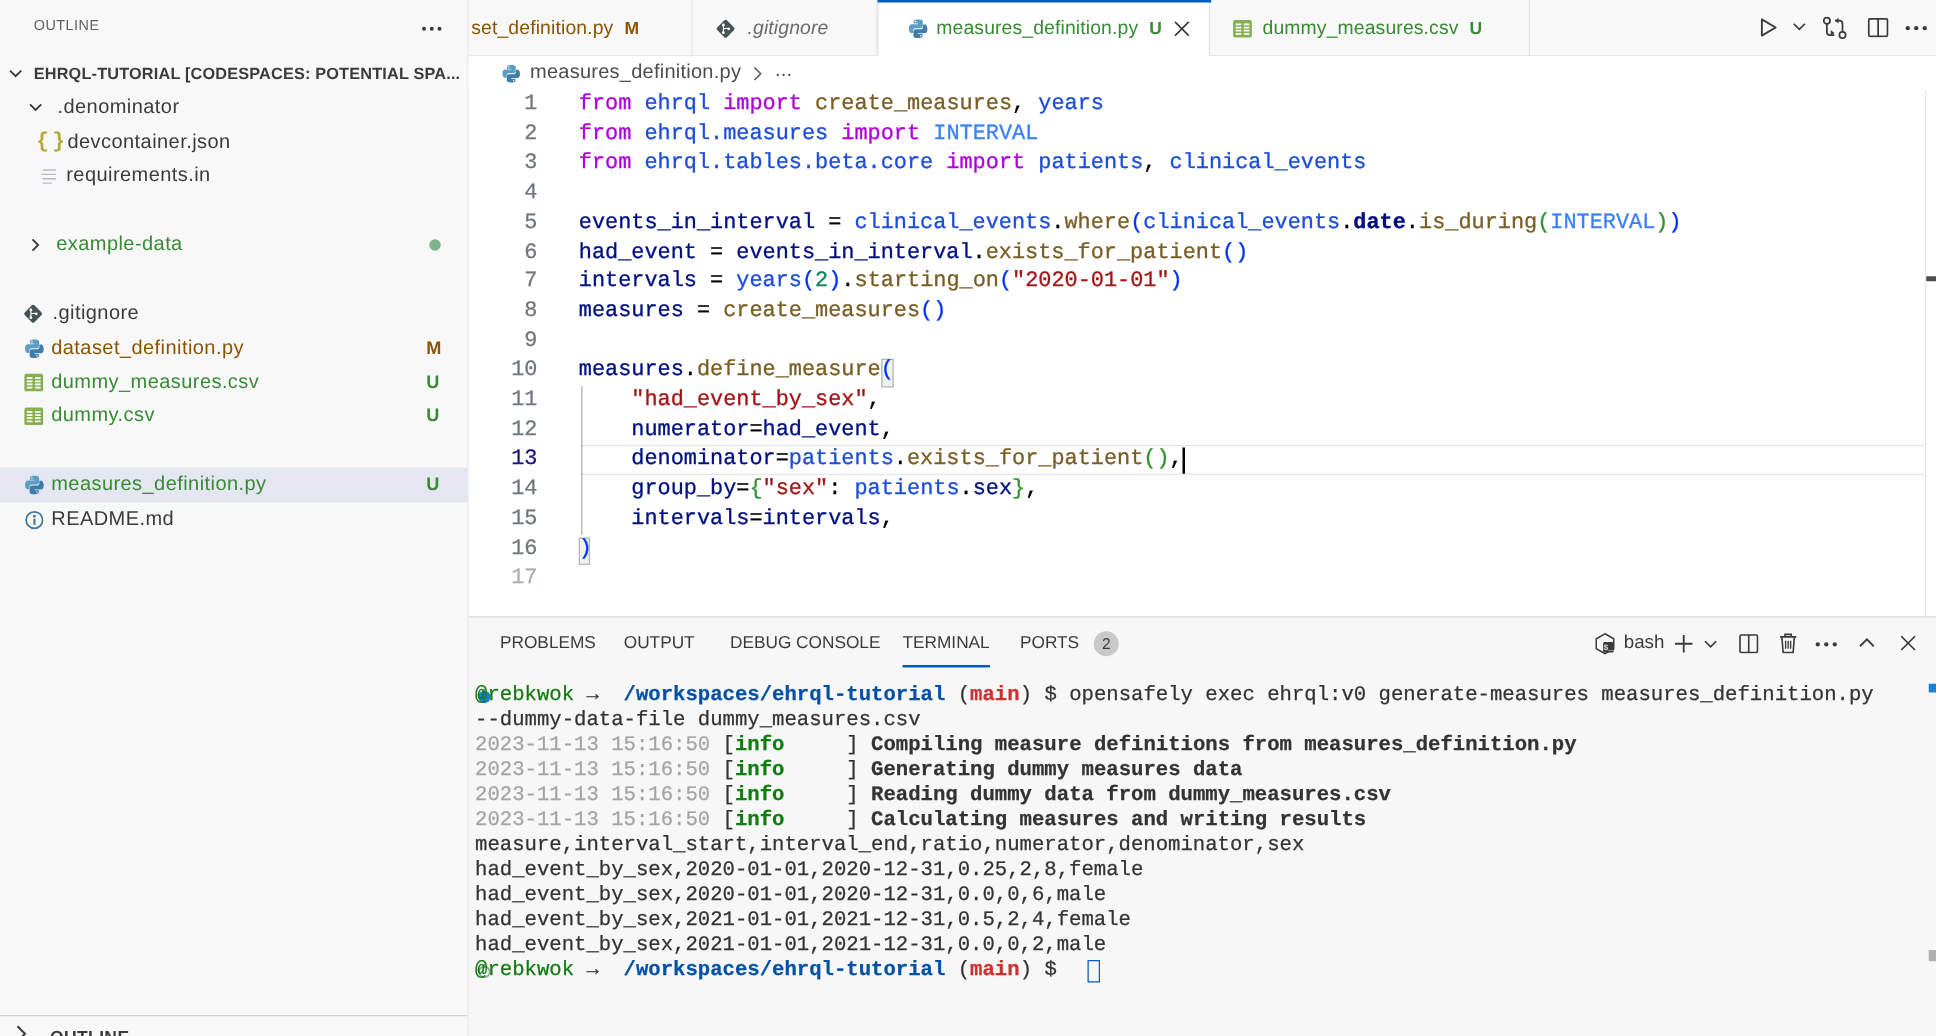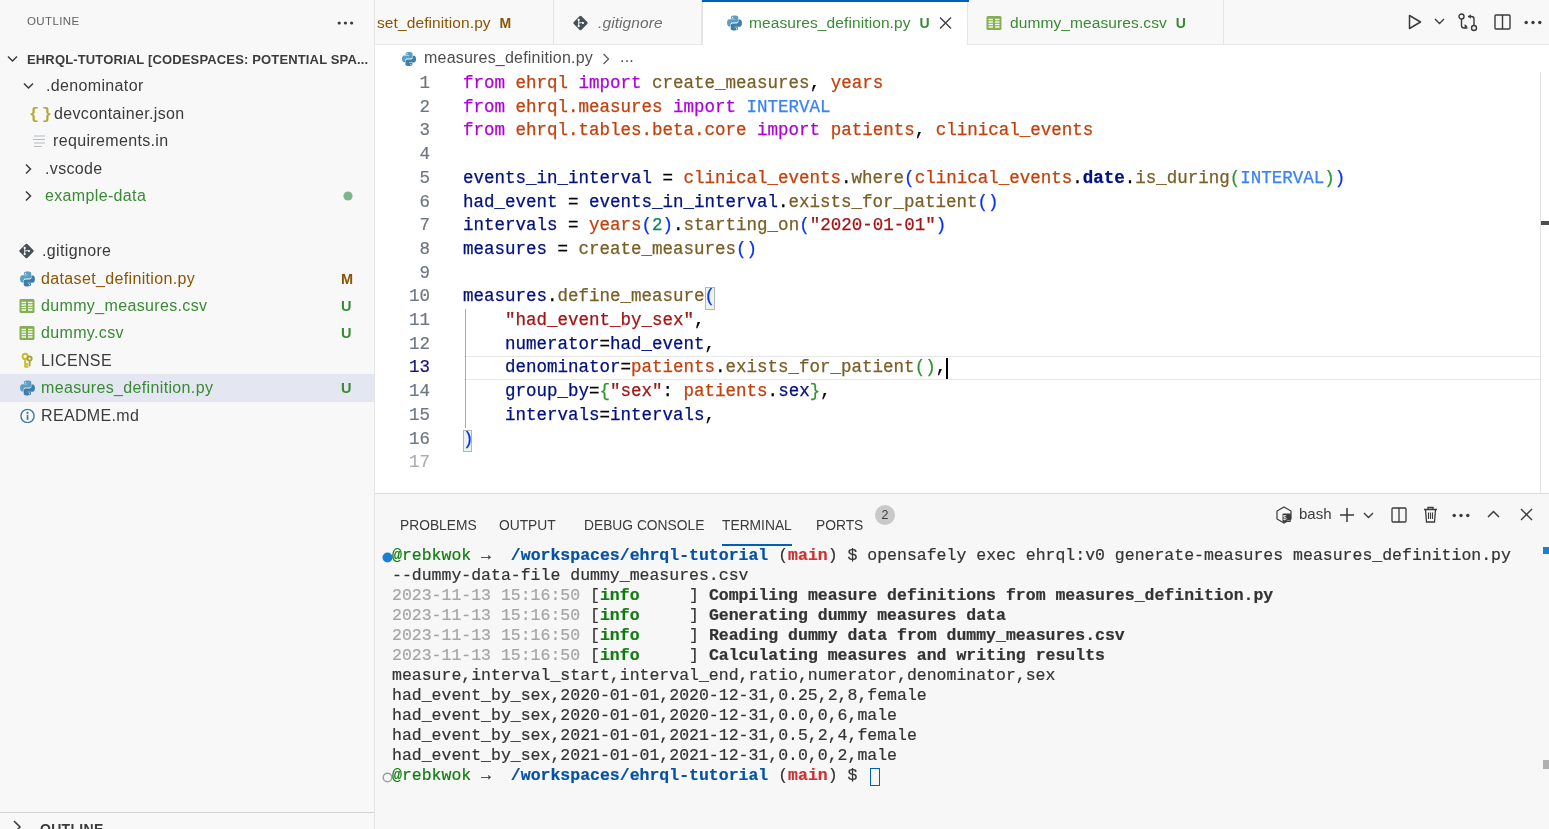--- a/index.html
+++ b/index.html
@@ -18,26 +18,26 @@
 
 #tabbar{position:absolute;left:375px;top:0;width:1174px;height:45px;background:#f8f8f8;border-bottom:1px solid #e8e8e8}
 .tab{position:absolute;top:0;height:45px;border-right:1px solid #e5e5e5;font-size:15.5px;letter-spacing:.1px;white-space:nowrap}
 .tab .tlbl{position:absolute;top:50%;transform:translateY(-50%)}
 .tbadge{font-size:14px;font-weight:bold}
 
 #editor{position:absolute;left:375px;top:45px;width:1174px;height:450px;background:#fff}
 #breadcrumb{position:absolute;left:375px;top:45px;width:1174px;height:27px;background:#fff;z-index:3;font-size:16px;letter-spacing:.2px;color:#4d4d4d}
 #gutter{position:absolute;left:375px;top:72px;width:55px;text-align:right;font-family:"Liberation Mono",monospace;font-size:17.5px;line-height:23.7px;color:#6e7681;white-space:pre;-webkit-text-stroke:.2px}
 #code{position:absolute;left:463px;top:72px;font-family:"Liberation Mono",monospace;font-size:17.5px;line-height:23.7px;color:#000;white-space:pre;-webkit-text-stroke:.25px}
-.k{color:#AF00DB}.ns{color:#c2410c}.fn{color:#795E26}.v{color:#001080}.cn{color:#3b82f6}
+.k{color:#AF00DB}.ns{color:#1d4ed8}.fn{color:#795E26}.v{color:#001080}.cn{color:#3b82f6}
 .st{color:#A31515}.nu{color:#098658}.b1{color:#0431FA}.b2{color:#319331}
 
 #panel{position:absolute;left:375px;top:493px;width:1174px;height:336px;background:#f7f7f7;border-top:1px solid #dcdcdc}
-.ptab{position:absolute;top:12px;height:40px;line-height:40px;font-size:13.8px;color:#3b3b3b;white-space:nowrap}
-#term{position:absolute;left:392px;top:546px;font-family:"Liberation Mono",monospace;font-size:16.5px;line-height:20px;color:#333;white-space:pre;-webkit-text-stroke:.2px}
+.ptab{position:absolute;top:0;height:40px;line-height:40px;font-size:13.8px;color:#3b3b3b;white-space:nowrap}
+#term{position:absolute;left:380px;top:546px;font-family:"Liberation Mono",monospace;font-size:16.5px;line-height:20px;color:#333;white-space:pre;-webkit-text-stroke:.2px}
 .tg{color:#107C10}.tgb{color:#107C10;font-weight:bold}
 .tb{color:#0451A5;font-weight:bold}
 .tr{color:#CD3131;font-weight:bold}
 .td{color:#A5A5A5}
 .tm{color:#333;font-weight:bold}
 svg{display:block}
 </style>
 </head>
 <body>
 
@@ -73,26 +73,20 @@
         <g stroke="#b4bcc1" stroke-width="1.1">
           <line x1="1" y1="1.5" x2="12" y2="1.5"></line>
           <line x1="0" y1="5" x2="12" y2="5"></line>
           <line x1="1" y1="8.5" x2="12" y2="8.5"></line>
           <line x1="1" y1="12" x2="8.5" y2="12"></line>
         </g>
       </svg>
     <div class="lbl" style="left:53px">requirements.in</div>
   </div>
 
-  <div class="row" style="top:154.6px">
-    <svg class="chev" style="left:25px" width="7" height="11" viewBox="0 0 7 11">
-        <path d="M1 1l4.5 4.5L1 10" fill="none" stroke="#3b3b3b" stroke-width="1.5"></path>
-      </svg>
-    <div class="lbl" style="left:45px">.vscode</div>
-  </div>
 
   <div class="row" style="top:182.1px">
     <svg class="chev" style="left:25px" width="7" height="11" viewBox="0 0 7 11">
         <path d="M1 1l4.5 4.5L1 10" fill="none" stroke="#3b3b3b" stroke-width="1.5"></path>
       </svg>
     <div class="lbl glabel" style="left:45px">example-data</div>
     <svg class="ficon" style="left:343px" width="10" height="10" viewBox="0 0 10 10">
         <circle cx="5" cy="5" r="4.6" fill="#7db489"></circle>
       </svg>
   </div>
@@ -149,33 +143,20 @@
           <line x1="9" y1="4.5" x2="13.5" y2="4.5"></line>
           <line x1="9" y1="7" x2="13.5" y2="7"></line>
           <line x1="9" y1="9.5" x2="13.5" y2="9.5"></line>
           <line x1="9" y1="12" x2="13.5" y2="12"></line>
         </g>
       </svg>
     <div class="lbl glabel" style="left:41px">dummy.csv</div>
     <div class="badge" style="color:#388A34">U</div>
   </div>
 
-  <div class="row" style="top:346.9px">
-    <svg class="ficon" style="left:19px" width="16" height="18" viewBox="0 0 16 18">
-        <g stroke="#c9bd30" stroke-width="2" fill="none">
-          <circle cx="6.2" cy="4.4" r="2.6"></circle>
-          <path d="M6.2 7v8.6M6.2 12.2h2.8M6.2 14.8h3.2"></path>
-        </g>
-        <g stroke="#aba22c" stroke-width="1.8" fill="none">
-          <circle cx="10.6" cy="6.6" r="2.1"></circle>
-          <path d="M10.6 8.7v5.6"></path>
-        </g>
-      </svg>
-    <div class="lbl" style="left:41px">LICENSE</div>
-  </div>
 
   <div class="row" style="top:374.4px;background:#e4e6f1">
     <svg class="ficon" style="left:19px" width="17" height="17" viewBox="0 0 32 32">
         <path d="M15.9 2c-7 0-6.6 3-6.6 3v3.2h6.7v.9H6.7S2 8.6 2 15.7c0 7 4.1 6.8 4.1 6.8h2.4v-3.3s-.1-4.1 4-4.1h6.7s3.9.1 3.9-3.7V5.2S23.7 2 15.9 2zm-3.7 2.1a1.2 1.2 0 110 2.4 1.2 1.2 0 010-2.4z" fill="#5a9ec4"></path>
         <path d="M16.1 30c7 0 6.6-3 6.6-3v-3.2H16v-.9h9.3s4.7.5 4.7-6.6c0-7-4.1-6.8-4.1-6.8h-2.4v3.3s.1 4.1-4 4.1h-6.7s-3.9-.1-3.9 3.7v6.2S8.3 30 16.1 30zm3.7-2.1a1.2 1.2 0 110-2.4 1.2 1.2 0 010 2.4z" fill="#3d7da8"></path>
       </svg>
     <div class="lbl glabel" style="left:41px">measures_definition.py</div>
     <div class="badge" style="color:#388A34">U</div>
   </div>
 

